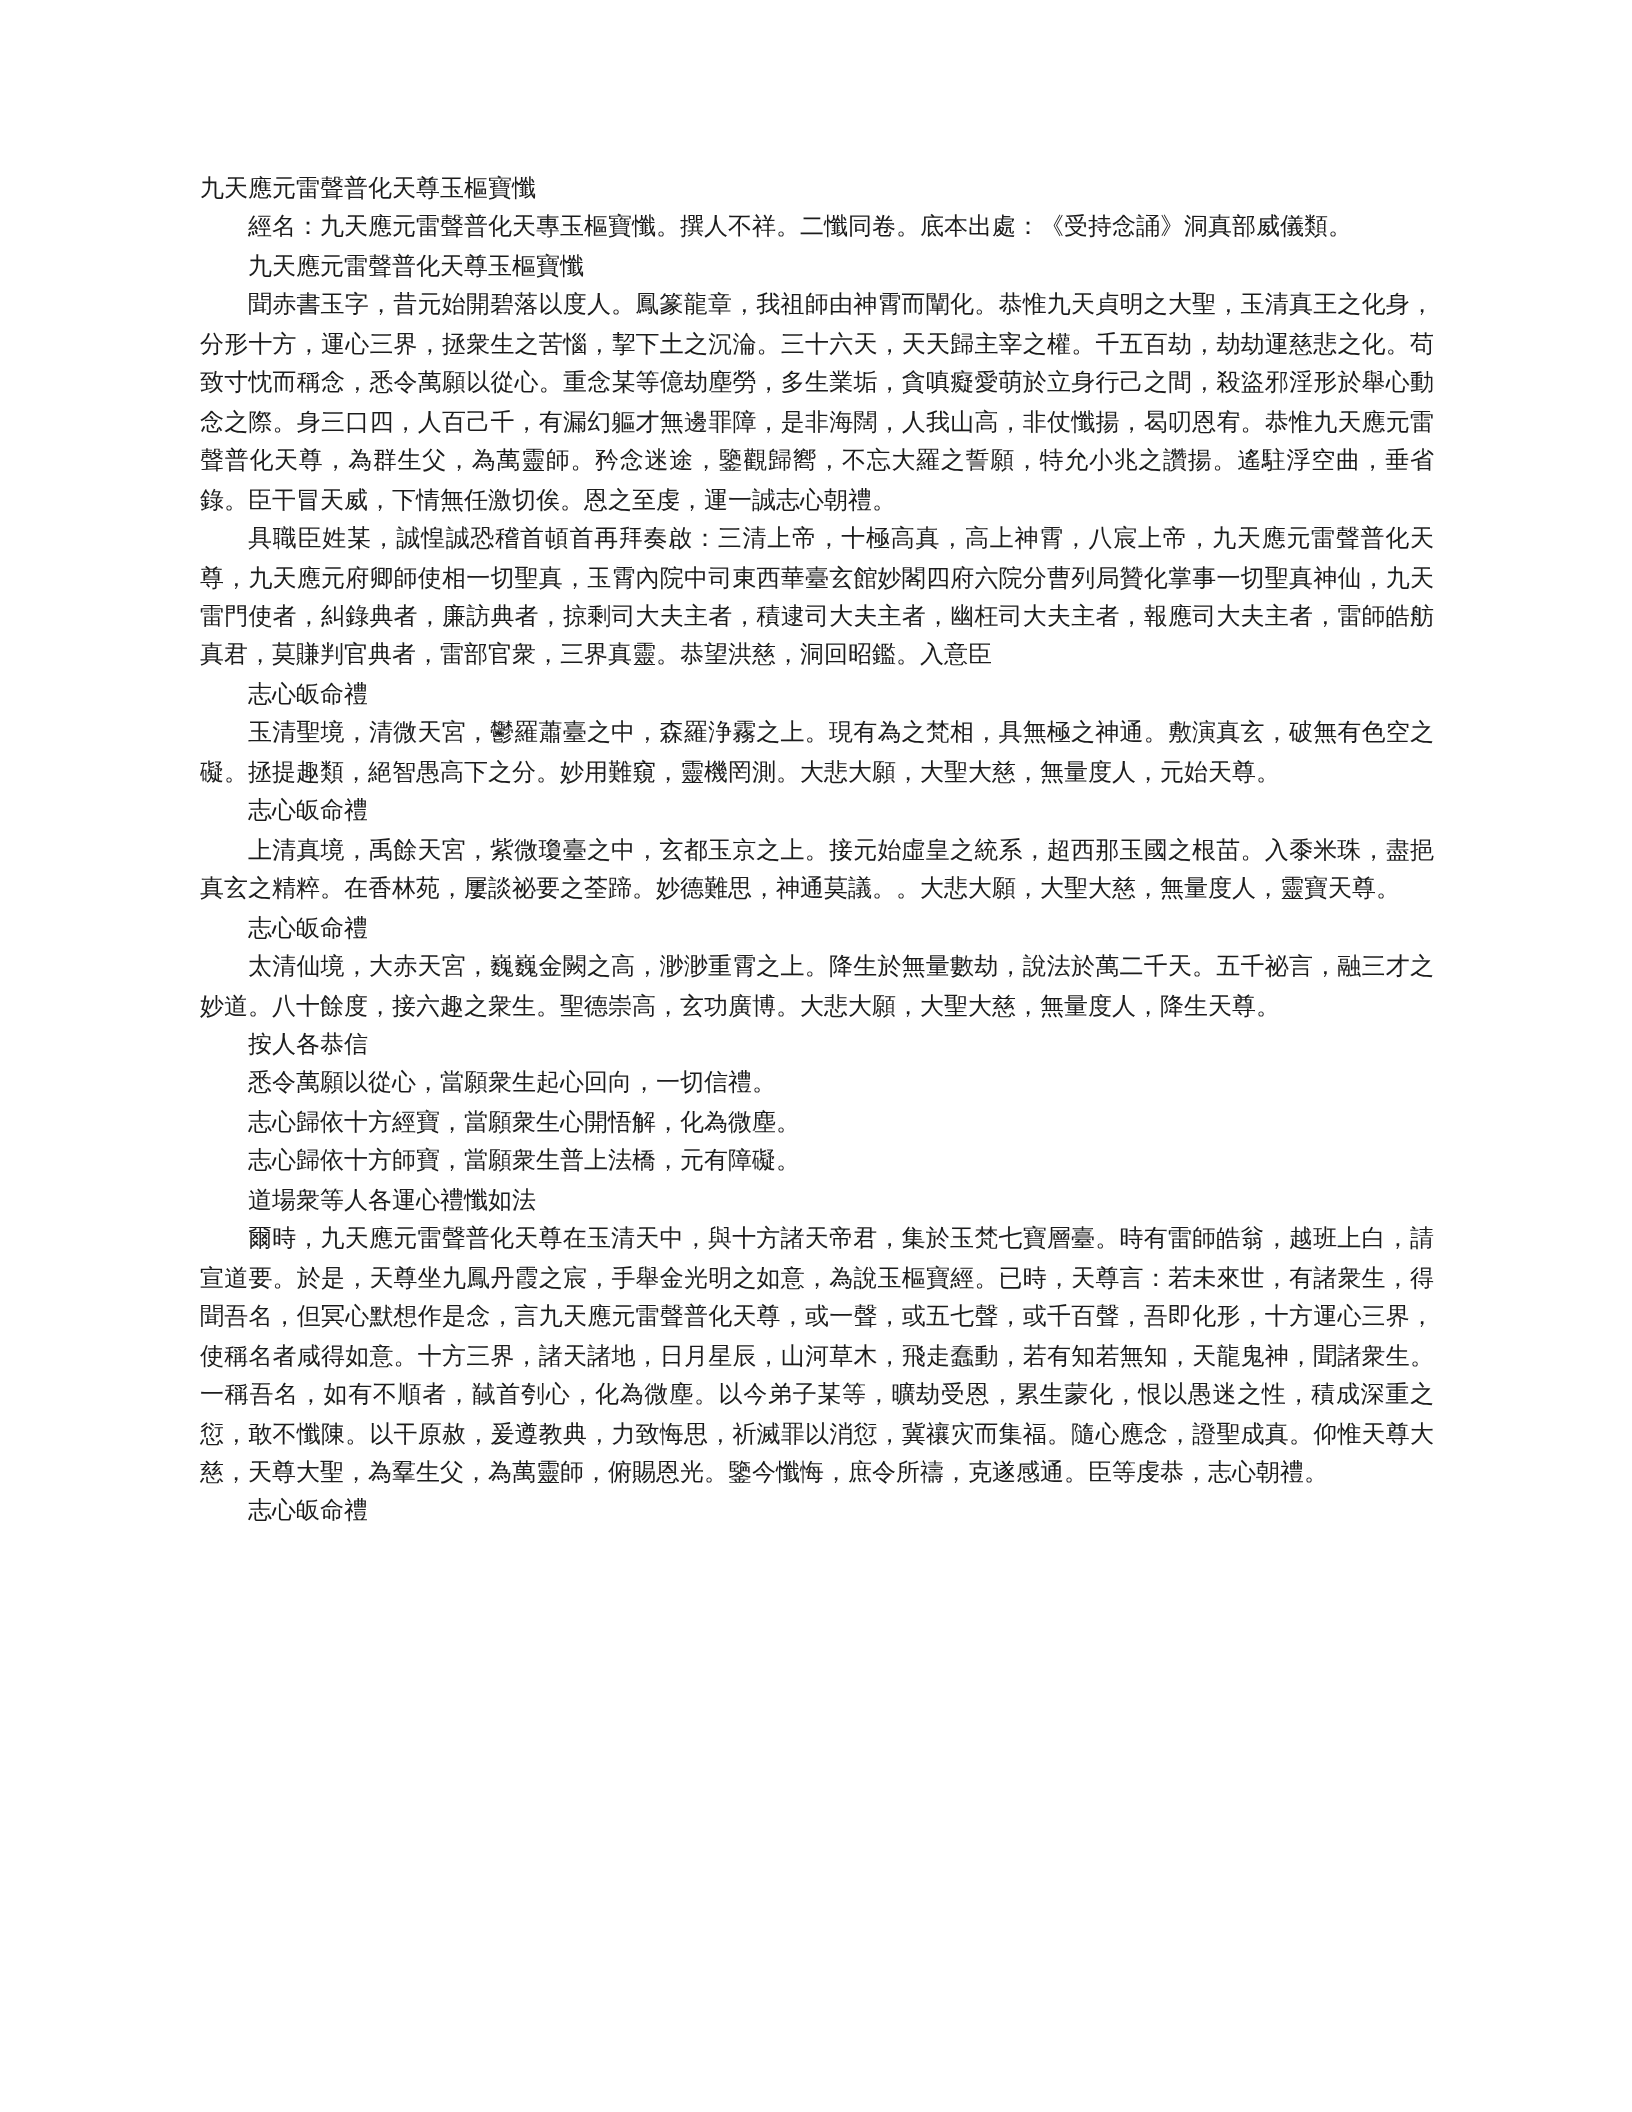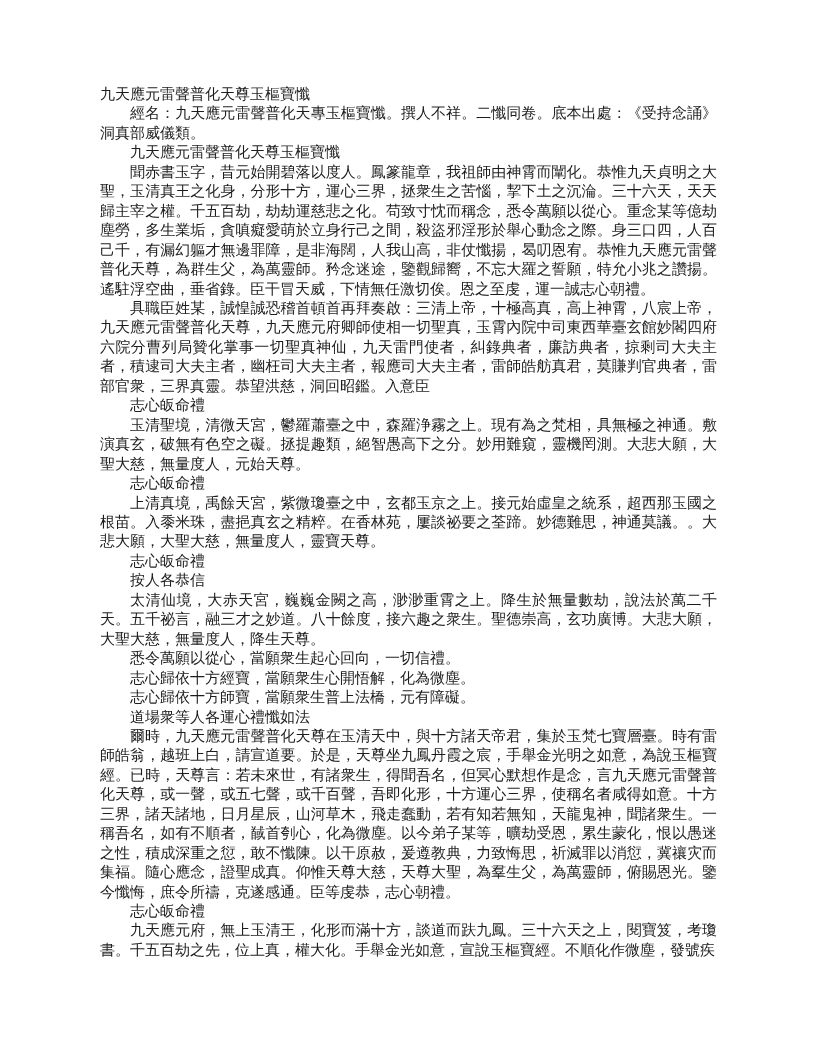--- a/index.html
+++ b/index.html
@@ -13,21 +13,21 @@
     height: 1056px;
     background: #ffffff;
     overflow: hidden;
   }
   .text-block {
     position: absolute;
     left: 100px;
     top: 85px;
     width: 617px;
     font-family: "Liberation Serif", "DejaVu Serif", serif;
-    font-size: 15px;
+    font-size: 12px;
     line-height: 19.45px;
     color: #1c1c1c;
     text-align: justify;
   }
   .text-block p {
     margin: 0;
     padding: 0;
     text-indent: 2em;
   }
   .text-block p.no-indent {
@@ -42,23 +42,22 @@
     <p class="no-indent">九天應元雷聲普化天尊玉樞寶懺</p>
     <p>經名：九天應元雷聲普化天專玉樞寶懺。撰人不祥。二懺同卷。底本出處：《受持念誦》洞真部威儀類。</p>
     <p>九天應元雷聲普化天尊玉樞寶懺</p>
     <p>聞赤書玉字，昔元始開碧落以度人。鳳篆龍章，我祖師由神霄而闡化。恭惟九天貞明之大聖，玉清真王之化身，分形十方，運心三界，拯衆生之苦惱，挈下土之沉淪。三十六天，天天歸主宰之權。千五百劫，劫劫運慈悲之化。苟致寸忱而稱念，悉令萬願以從心。重念某等億劫塵勞，多生業垢，貪嗔癡愛萌於立身行己之間，殺盜邪淫形於舉心動念之際。身三口四，人百己千，有漏幻軀才無邊罪障，是非海闊，人我山高，非仗懺揚，曷叨恩宥。恭惟九天應元雷聲普化天尊，為群生父，為萬靈師。矜念迷途，鑒觀歸嚮，不忘大羅之誓願，特允小兆之讚揚。遙駐浮空曲，垂省錄。臣干冒天威，下情無任激切俟。恩之至虔，運一誠志心朝禮。</p>
     <p>具職臣姓某，誠惶誠恐稽首頓首再拜奏啟：三清上帝，十極高真，高上神霄，八宸上帝，九天應元雷聲普化天尊，九天應元府卿師使相一切聖真，玉霄內院中司東西華臺玄館妙閣四府六院分曹列局贊化掌事一切聖真神仙，九天雷門使者，糾錄典者，廉訪典者，掠剩司大夫主者，積逮司大夫主者，幽枉司大夫主者，報應司大夫主者，雷師皓舫真君，莫賺判官典者，雷部官衆，三界真靈。恭望洪慈，洞回昭鑑。入意臣</p>
     <p>志心皈命禮</p>
     <p>玉清聖境，清微天宮，鬱羅蕭臺之中，森羅浄霧之上。現有為之梵相，具無極之神通。敷演真玄，破無有色空之礙。拯提趣類，絕智愚高下之分。妙用難窺，靈機罔測。大悲大願，大聖大慈，無量度人，元始天尊。</p>
     <p>志心皈命禮</p>
     <p>上清真境，禹餘天宮，紫微瓊臺之中，玄都玉京之上。接元始虛皇之統系，超西那玉國之根苗。入黍米珠，盡挹真玄之精粹。在香林苑，屢談祕要之荃蹄。妙德難思，神通莫議。。大悲大願，大聖大慈，無量度人，靈寶天尊。</p>
     <p>志心皈命禮</p>
+    <p>太清仙境，大赤天宮，巍巍金闕之高，渺渺重霄之上。降生於無量數劫，說法於萬二千天。五千祕言，融三才之妙道。八十餘度，接六趣之衆生。聖德崇高，玄功廣博。大悲大願，大聖大慈，無量度人，降生天尊。</p>
     <p>按人各恭信</p>
-    <p>太清仙境，大赤天宮，巍巍金闕之高，渺渺重霄之上。降生於無量數劫，說法於萬二千天。五千祕言，融三才之妙道。八十餘度，接六趣之衆生。聖德崇高，玄功廣博。大悲大願，大聖大慈，無量度人，降生天尊。</p>
     <p>悉令萬願以從心，當願衆生起心回向，一切信禮。</p>
     <p>志心歸依十方經寶，當願衆生心開悟解，化為微塵。</p>
     <p>志心歸依十方師寶，當願衆生普上法橋，元有障礙。</p>
     <p>道場衆等人各運心禮懺如法</p>
     <p>爾時，九天應元雷聲普化天尊在玉清天中，與十方諸天帝君，集於玉梵七寶層臺。時有雷師皓翁，越班上白，請宣道要。於是，天尊坐九鳳丹霞之宸，手舉金光明之如意，為說玉樞寶經。已時，天尊言：若未來世，有諸衆生，得聞吾名，但冥心默想作是念，言九天應元雷聲普化天尊，或一聲，或五七聲，或千百聲，吾即化形，十方運心三界，使稱名者咸得如意。十方三界，諸天諸地，日月星辰，山河草木，飛走蠢動，若有知若無知，天龍鬼神，聞諸衆生。一稱吾名，如有不順者，馘首刳心，化為微塵。以今弟子某等，曠劫受恩，累生蒙化，恨以愚迷之性，積成深重之愆，敢不懺陳。以干原赦，爰遵教典，力致悔思，祈滅罪以消愆，冀禳灾而集福。隨心應念，證聖成真。仰惟天尊大慈，天尊大聖，為羣生父，為萬靈師，俯賜恩光。鑒今懺悔，庶令所禱，克遂感通。臣等虔恭，志心朝禮。</p>
     <p>志心皈命禮</p>
-    <p>九天應元府，無上玉清王，化形而滿十方，談道而趺九鳳。三十六天之上，閱寶笈，考瓊書。千五百劫之先，位上真，權大化。手舉金光如意，宣說玉樞寶經。不順化作微塵，發號疾</p>
   </div>
 </div>
 
 </body></html>

